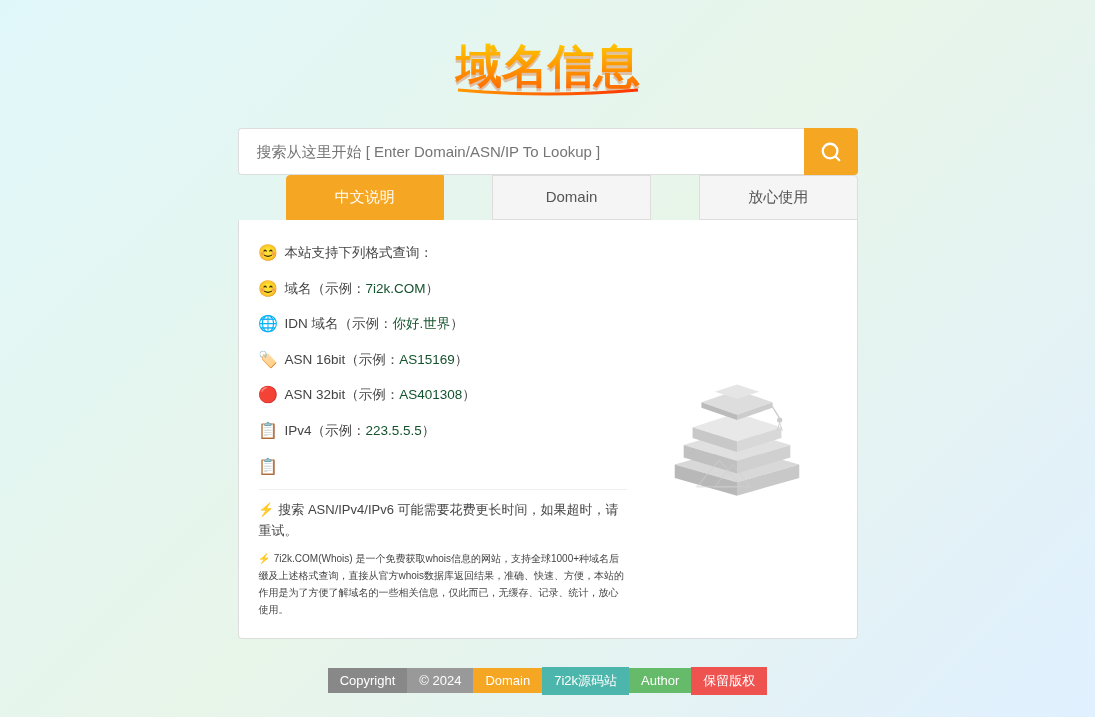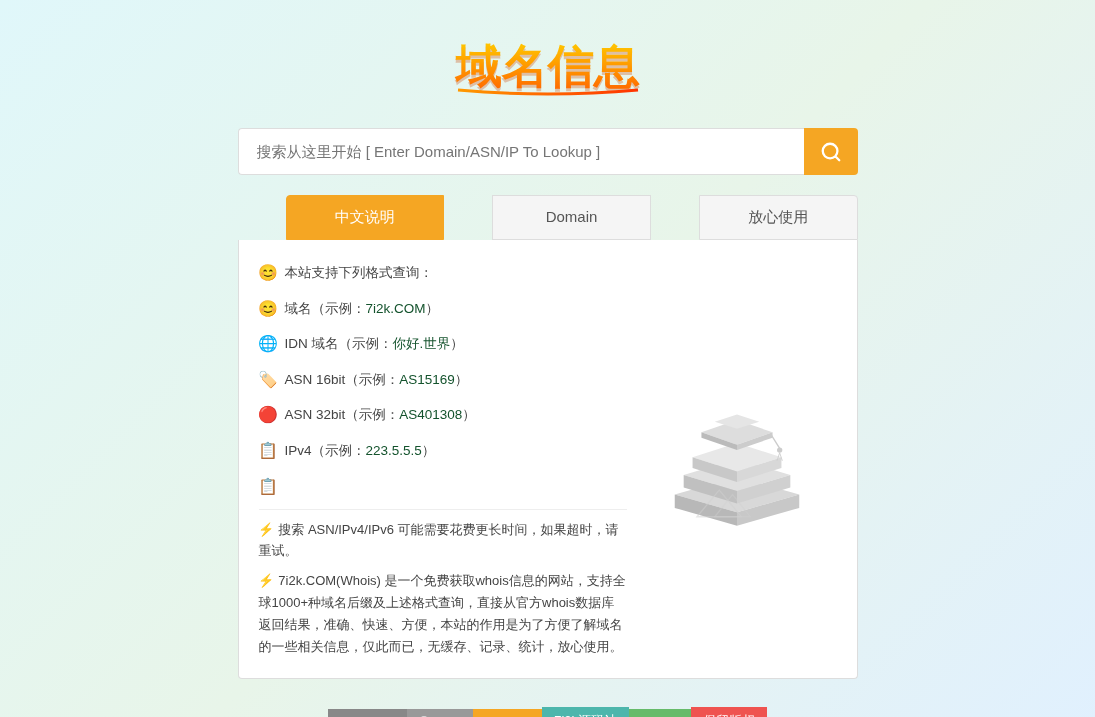--- a/index.html
+++ b/index.html
@@ -15,21 +15,20 @@
 
     
     .logo-area {
       margin-bottom: 24px;
     }
 
     
     .search-container {
       display: flex;
       width: 620px;
-      margin-bottom: 20px;
     }
     .search-input {
       flex: 1;
       padding: 14px 18px;
       font-size: 15px;
       color: #999;
       border: 1px solid #ddd;
       border-right: none;
       border-radius: 4px 0 0 4px;
       outline: none;
@@ -131,21 +130,21 @@
       background: #eee;
       margin: 10px 0;
     }
     .note-line {
       font-size: 13px;
       color: #444;
       margin-bottom: 8px;
       line-height: 1.6;
     }
     .about-text {
-      font-size: 13px;
+      font-size: 10px;
       color: #444;
       line-height: 1.7;
     }
 
     
     .footer {
       margin-top: 28px;
       display: flex;
       gap: 0;
       align-items: center;

